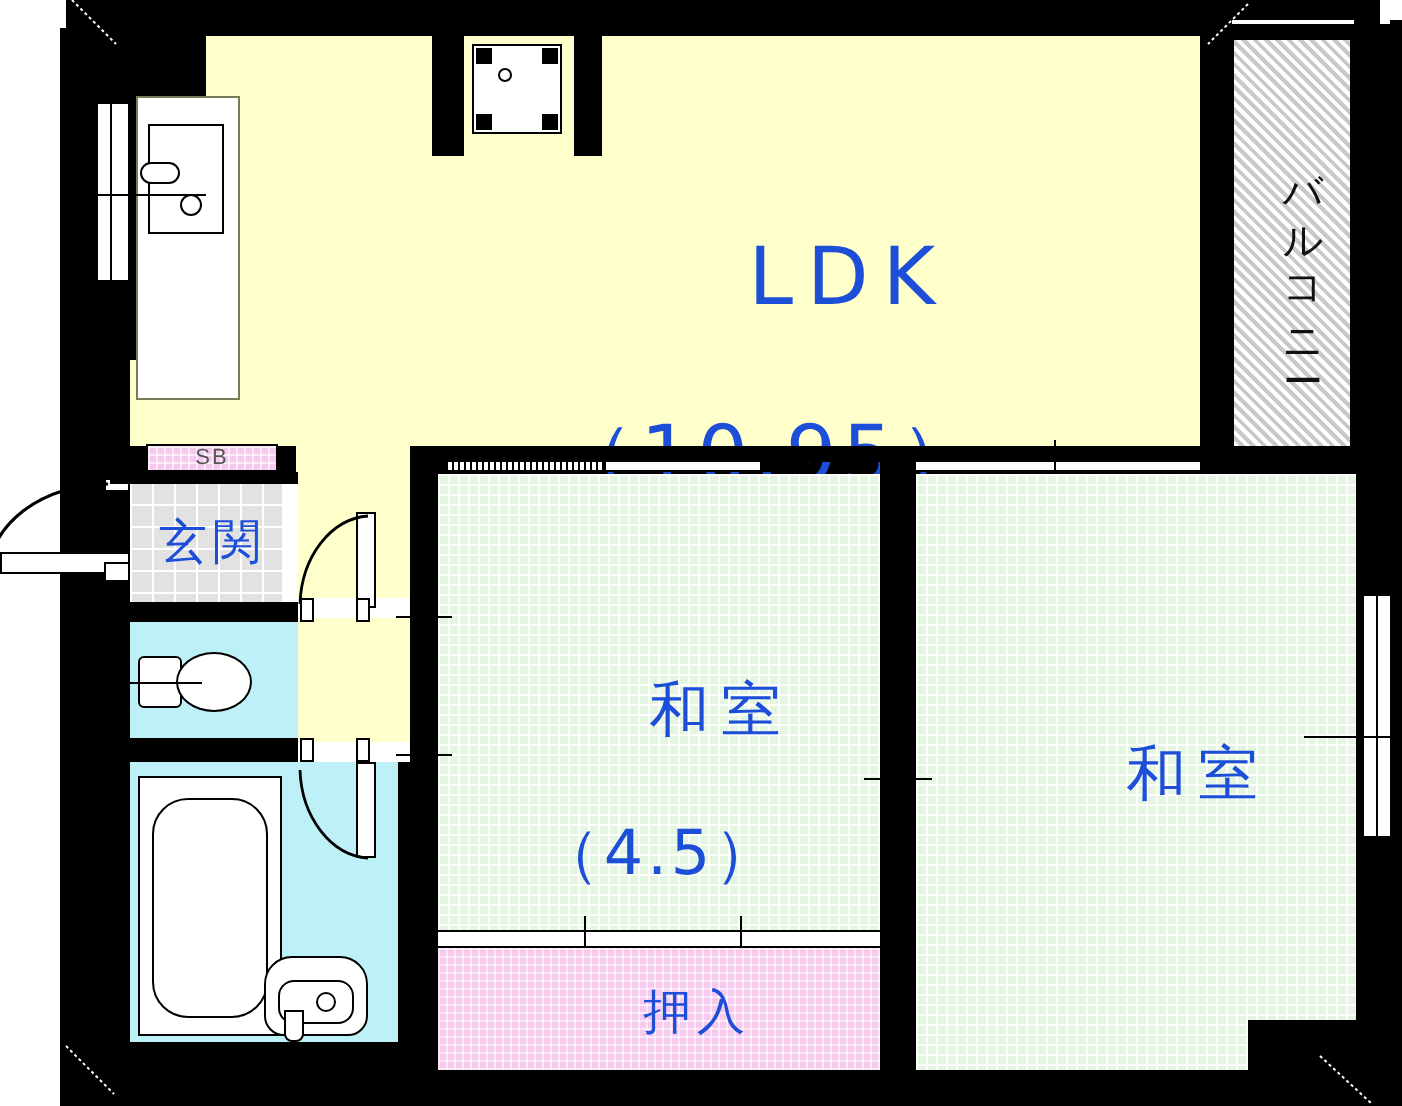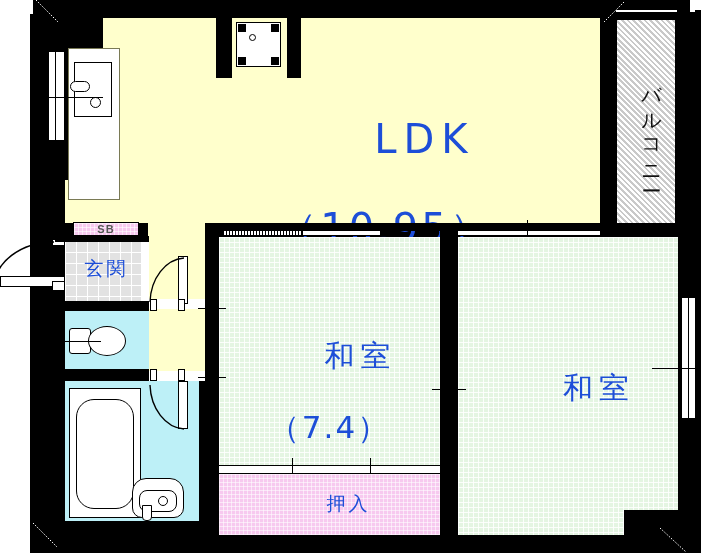--- a/index.html
+++ b/index.html
@@ -54,21 +54,21 @@
   .sb-box{
     background:#f7c9ef;
     background-image:
       linear-gradient(to right, rgba(255,255,255,.6) 1px, transparent 1px),
       linear-gradient(to bottom, rgba(255,255,255,.6) 1px, transparent 1px);
     background-size:4px 4px;
     border:1px solid #000;
     display:flex;align-items:center;justify-content:center;
   }
   .sb-box span{
-    font-size:11px;font-weight:bold;color:#555;letter-spacing:1px;
+    font-size:11px;font-weight:normal;color:#555;letter-spacing:1px;
     font-family:"Liberation Sans",sans-serif;
   }
 
   
   .label{
     color:#1d4ed8;
     text-align:center;
     line-height:1.12;
     white-space:pre;
     user-select:none;
@@ -77,21 +77,21 @@
     font-size:40px;letter-spacing:7px;font-weight:500;
     font-family:"DejaVu Sans",sans-serif;
   }
   .label-ldk .sub{font-size:40px;letter-spacing:3px;display:block;}
   .label-room{
     font-size:30px;letter-spacing:6px;
     font-family:"DejaVu Sans",sans-serif;
   }
   .label-room .sub{font-size:31px;letter-spacing:2px;display:block;margin-top:4px;}
   .label-small{
-    font-size:19px;letter-spacing:3px;
+    font-size:24px;letter-spacing:3px;
     font-family:"DejaVu Sans",sans-serif;
   }
   .label-vert{
     font-size:20px;
     letter-spacing:4px;
     writing-mode:vertical-rl;
     text-orientation:upright;
     font-family:"DejaVu Sans",sans-serif;
     color:#111;
   }
@@ -225,21 +225,21 @@
   <div class="abs door-leaf" style="left:178px;top:381px;width:10px;height:48px;"></div>
   <svg class="abs" style="left:148px;top:381px;width:42px;height:50px;" viewBox="0 0 42 50">
     <path d="M36 48 A 36 46 0 0 1 2 4" fill="none" stroke="#000" stroke-width="1.4"></path>
   </svg>
   <div class="abs" style="left:150px;top:369px;width:7px;height:12px;background:#fff;border:1px solid #000;"></div>
   <div class="abs" style="left:178px;top:369px;width:7px;height:12px;background:#fff;border:1px solid #000;"></div>
 
   <div class="abs tatami-floor" style="left:219px;top:237px;width:221px;height:230px;"></div>
   <div class="abs label label-room" style="left:219px;top:305px;width:221px;">
     <span>和室</span>
-    <span class="sub">（7.4）</span>
+    <span class="sub">（4.5）</span>
   </div>
 
   <div class="abs fusuma-hatch" style="left:222px;top:228px;width:80px;height:8px;"></div>
   <div class="abs fusuma" style="left:302px;top:229px;width:79px;height:7px;"></div>
 
   <div class="abs closet-floor" style="left:219px;top:474px;width:221px;height:61px;"></div>
   <div class="abs label label-small" style="left:219px;top:493px;width:259px;">押入</div>
 
   <div class="abs slide-track" style="left:219px;top:465px;width:221px;height:9px;"></div>
   <div class="abs" style="left:292px;top:458px;width:1px;height:16px;background:#000;"></div>

